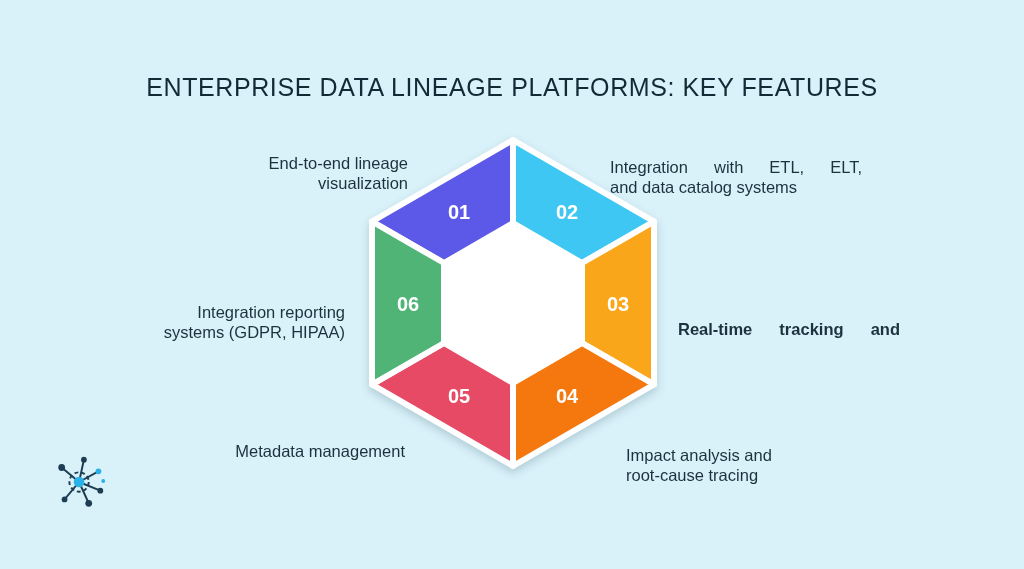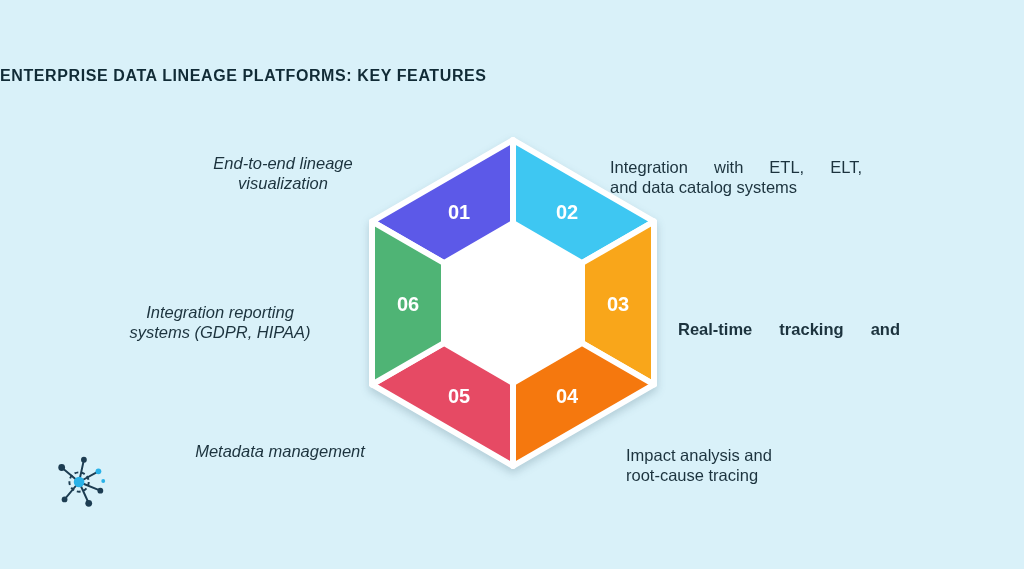--- a/index.html
+++ b/index.html
@@ -13,23 +13,23 @@
     height: 569px;
     margin: 0 auto;
     background: #d9f1f9;
     overflow: hidden;
   }
   .title {
     position: absolute;
     top: 56px;
     left: 0;
     right: 0;
-    text-align: left;
-    font-size: 16px;
-    font-weight: 700;
+    text-align: center;
+    font-size: 25px;
+    font-weight: 400;
     letter-spacing: 0.6px;
     color: #112b36;
   }
   .hex-svg {
     position: absolute;
     left: 0;
     top: 0;
   }
   .hex-svg polygon.seg {
     stroke: #ffffff;
@@ -48,21 +48,21 @@
     position: absolute;
     font-size: 16.5px;
     line-height: 20px;
     color: #1c333e;
   }
   .label .line { display: block; }
   .label .line.justify {
     text-align: justify;
     text-align-last: justify;
   }
-  .align-right { text-align: center; font-style: italic; }
+  .align-right { text-align: right; }
   .logo {
     position: absolute;
     left: 52px;
     top: 452px;
     width: 58px;
     height: 60px;
   }
 </style>
 </head>
 <body>

